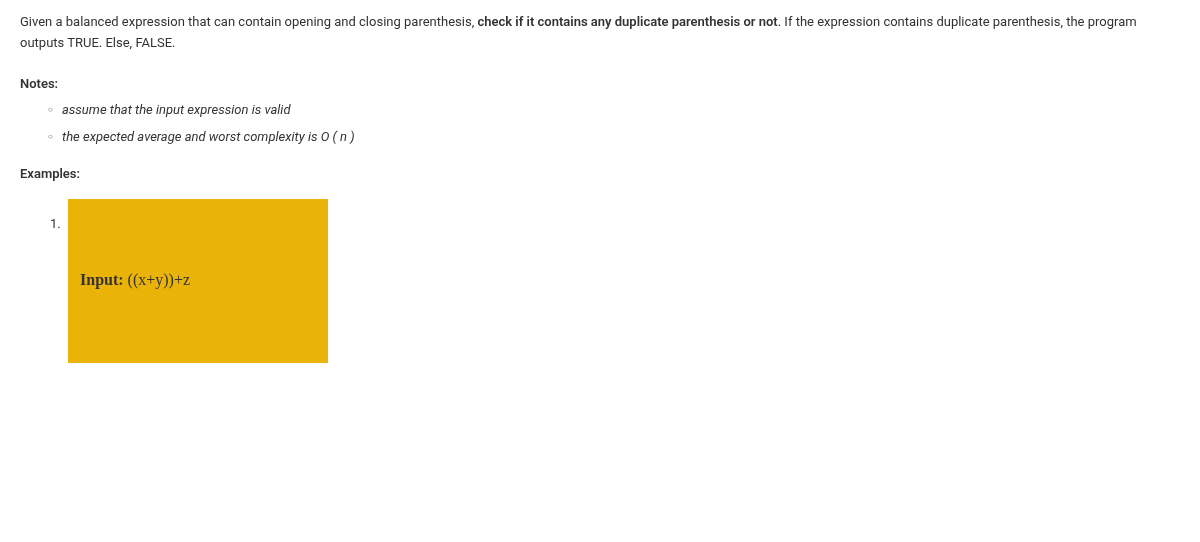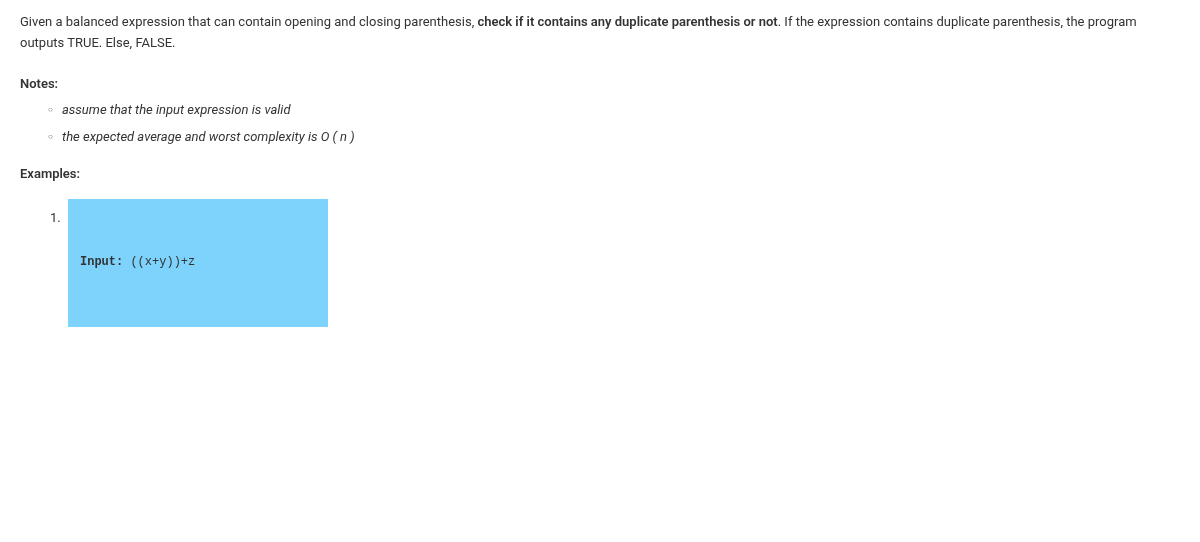--- a/index.html
+++ b/index.html
@@ -57,24 +57,24 @@
     .examples-list {
       list-style: decimal;
       padding-left: 44px;
       margin: 0 0 20px 0;
     }
     .examples-list > li {
       margin-bottom: 28px;
       padding-left: 4px;
     }
     .example-block {
-      background: #7dd3fc;
+      background: #eab308;
       padding: 10px 12px;
-      font-family: Liberation Mono, monospace;
-      font-size: 12px;
+      font-family: Liberation Serif, serif;
+      font-size: 16px;
       line-height: 1.8;
       white-space: pre-wrap;
       width: fit-content;
       min-width: 260px;
     }
     .example-block .line {
       display: block;
     }
     .example-block .label {
       font-weight: 700;

